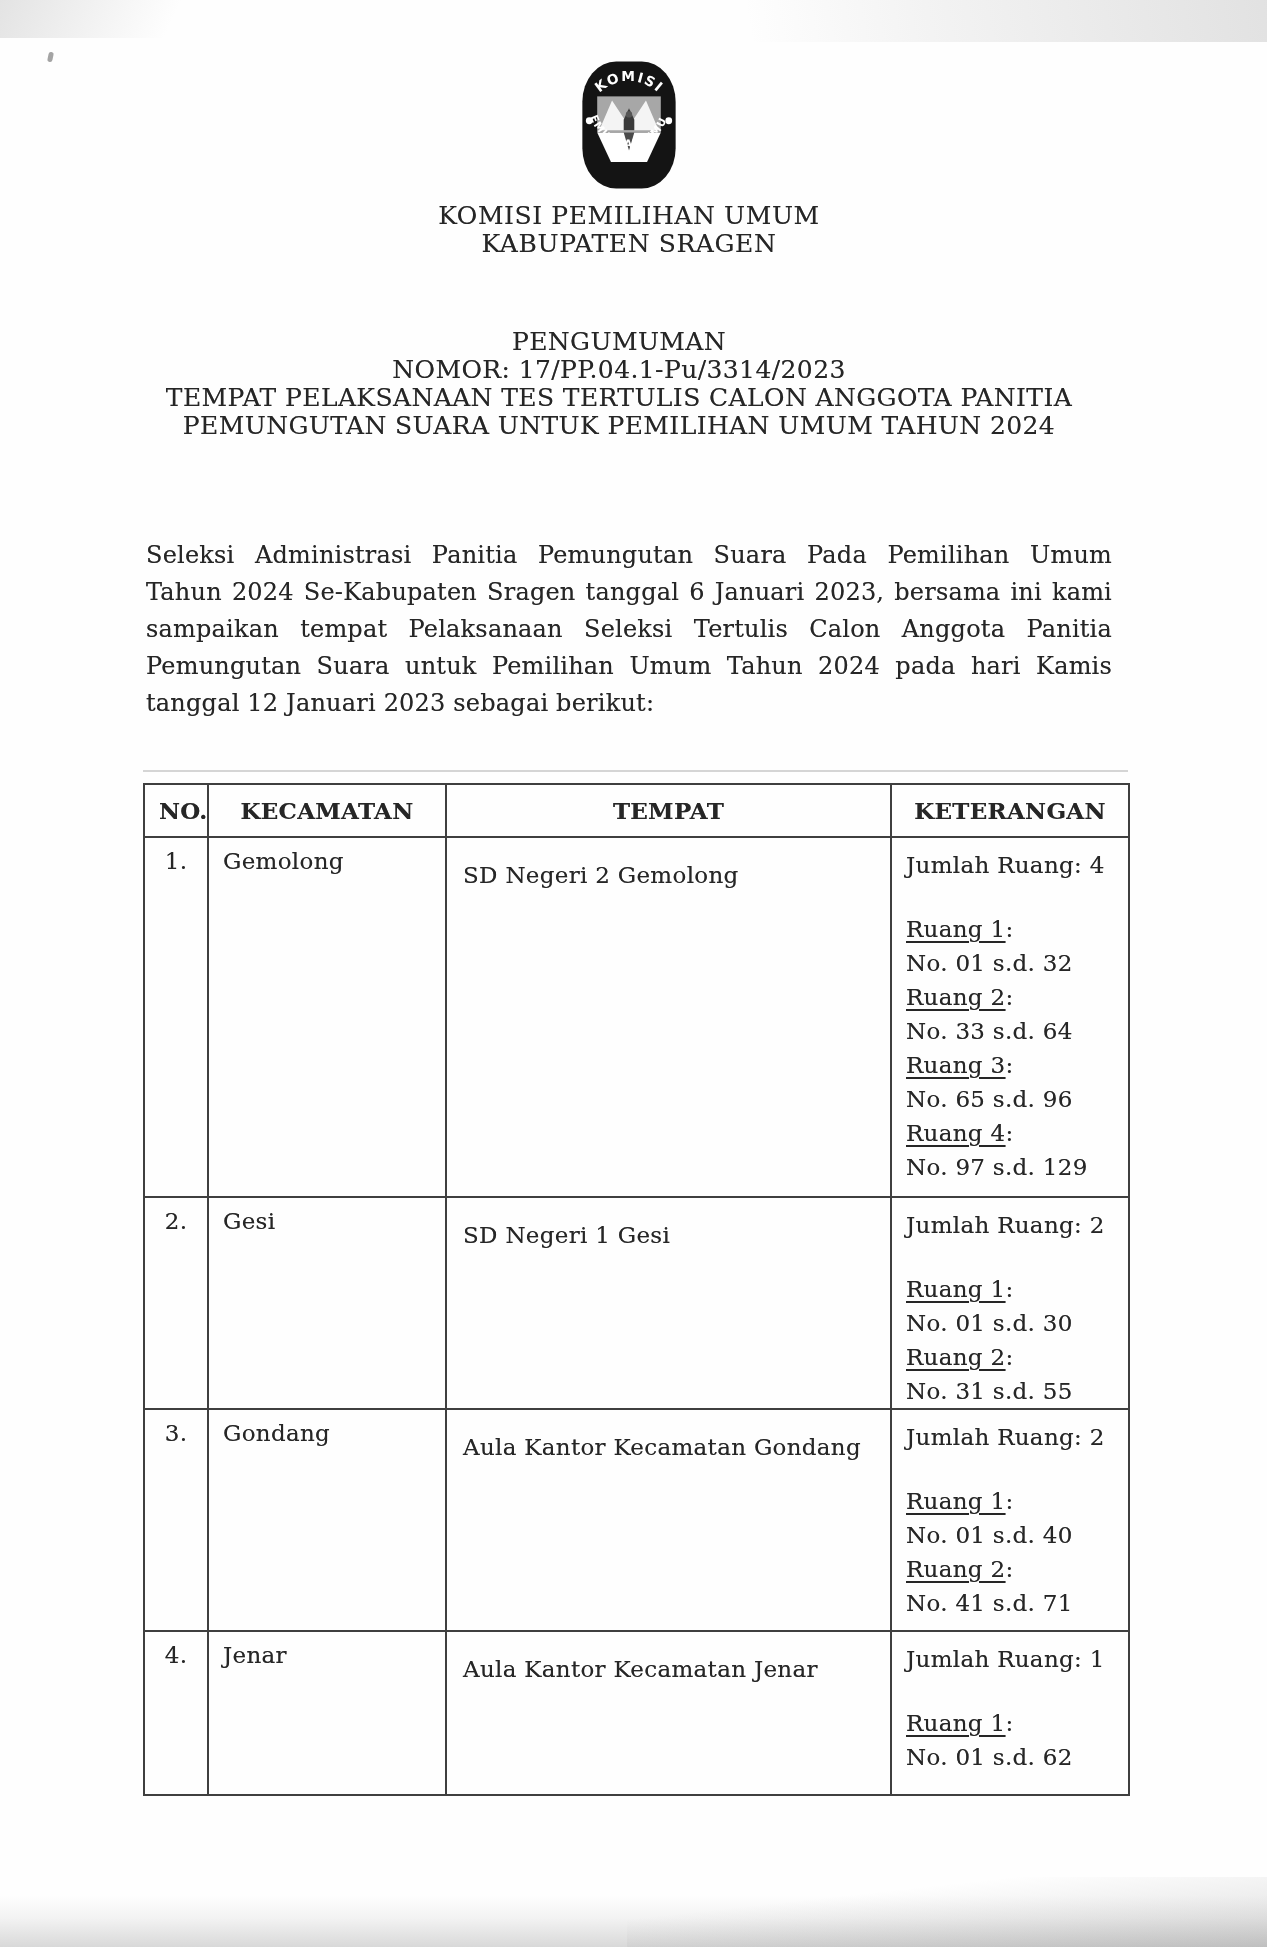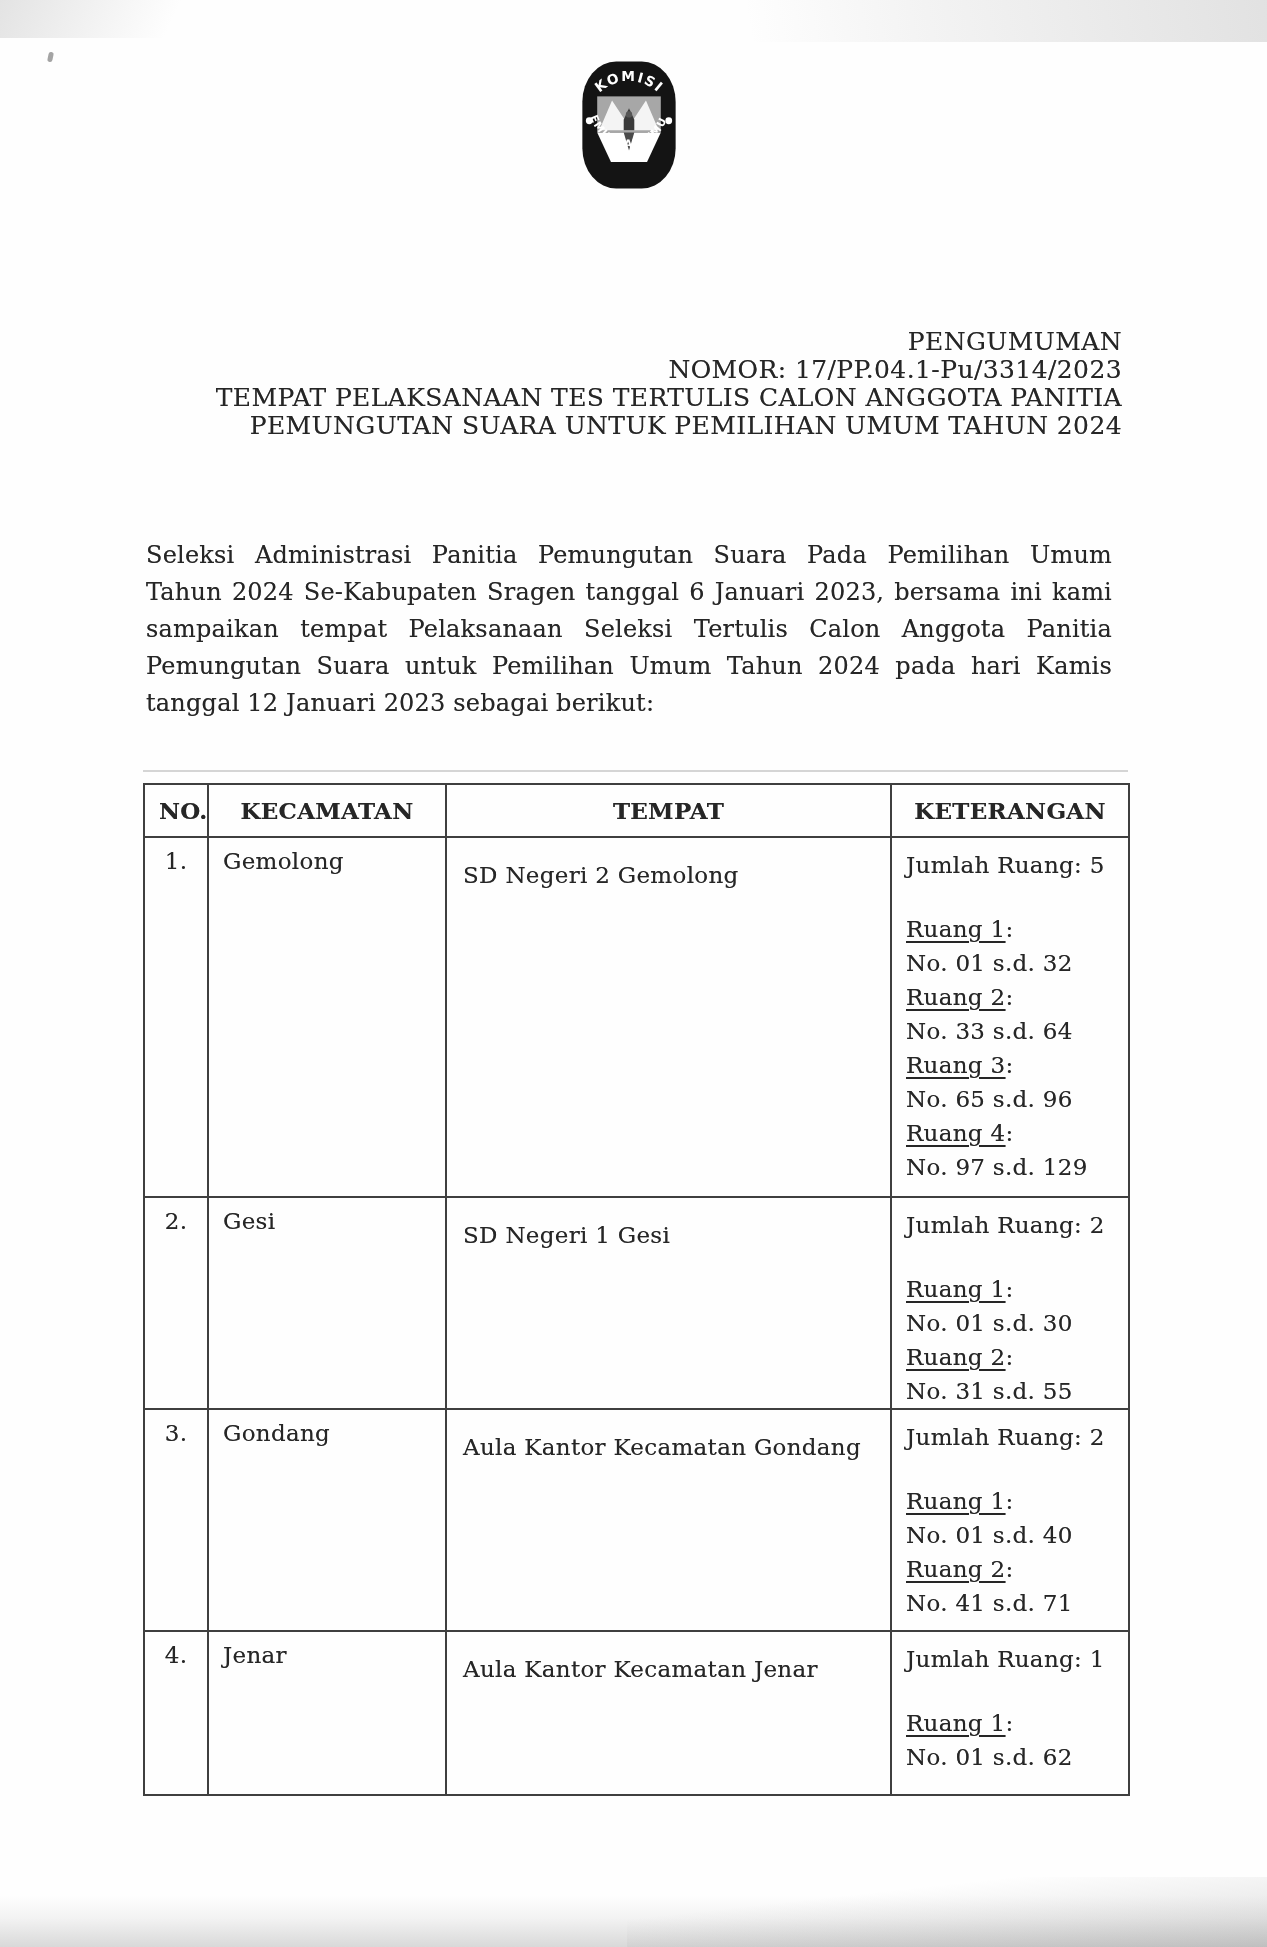--- a/index.html
+++ b/index.html
@@ -23,21 +23,21 @@
   .scan-br{right:0;bottom:0;width:640px;height:70px;
     background:linear-gradient(to top left,rgba(100,100,100,.22),transparent 70%);}
   .ink-speck{left:48px;top:52px;width:5px;height:10px;border-radius:3px;
     background:rgba(90,90,90,.55);transform:rotate(12deg);}
   .pre-table-line{left:143px;top:770px;width:985px;height:2px;background:rgba(90,90,90,.25);}
 
   
   .logo-wrap{position:absolute;left:629px;top:60px;transform:translateX(-50%);}
   .org{position:absolute;left:146px;width:966px;top:202px;text-align:center;
     font-size:25px;line-height:28px;letter-spacing:.6px;}
-  .heading{position:absolute;left:156px;width:966px;top:328px;text-align:right;
+  .heading{position:absolute;left:136px;width:966px;top:328px;text-align:center;
     font-size:25px;line-height:28px;letter-spacing:.4px;}
 
   
   .para{position:absolute;left:146px;top:537px;width:966px;
     font-size:24px;letter-spacing:.2px;}
   .pline{line-height:37px;text-align:justify;text-align-last:justify;white-space:normal;}
   .pline.last{text-align-last:left;}
 
   
   .tblwrap{position:absolute;left:143px;top:783px;}
@@ -88,20 +88,24 @@
       <circle cx="87.5" cy="57" r="3.2" fill="#ffffff"></circle>
       <text font-size="13" fill="#ffffff" letter-spacing="1.5">
         <textPath href="#arcT" startOffset="50%" text-anchor="middle">KOMISI</textPath>
       </text>
       <text font-size="10" fill="#ffffff" letter-spacing="1">
         <textPath href="#arcB" startOffset="50%" text-anchor="middle">PEMILIHAN UMUM</textPath>
       </text>
     </svg>
   </div>
 
+  <div class="org soft">
+    <div>KOMISI PEMILIHAN UMUM</div>
+    <div>KABUPATEN SRAGEN</div>
+  </div>
 
   <div class="heading soft">
     <div>PENGUMUMAN</div>
     <div>NOMOR: 17/PP.04.1-Pu/3314/2023</div>
     <div>TEMPAT PELAKSANAAN TES TERTULIS CALON ANGGOTA PANITIA</div>
     <div>PEMUNGUTAN SUARA UNTUK PEMILIHAN UMUM TAHUN 2024</div>
   </div>
 
   <div class="para soft">
       <div class="pline">Seleksi Administrasi Panitia Pemungutan Suara Pada Pemilihan Umum</div>
@@ -126,21 +130,21 @@
             <th>TEMPAT</th>
             <th>KETERANGAN</th>
           </tr>
         </thead>
       <tbody>
           <tr style="height: 360px;">
             <td class="c-no">1.</td>
             <td class="c-kec">Gemolong</td>
             <td class="c-tem">SD Negeri 2 Gemolong</td>
             <td class="c-ket">
-              <div class="jr">Jumlah Ruang: 5</div>
+              <div class="jr">Jumlah Ruang: 4</div>
               <div class="ruang-list">
                 <div><span class="ru">Ruang 1</span>:</div>
                 <div>No. 01 s.d. 32</div>
                 <div><span class="ru">Ruang 2</span>:</div>
                 <div>No. 33 s.d. 64</div>
                 <div><span class="ru">Ruang 3</span>:</div>
                 <div>No. 65 s.d. 96</div>
                 <div><span class="ru">Ruang 4</span>:</div>
                 <div>No. 97 s.d. 129</div>
               </div>

